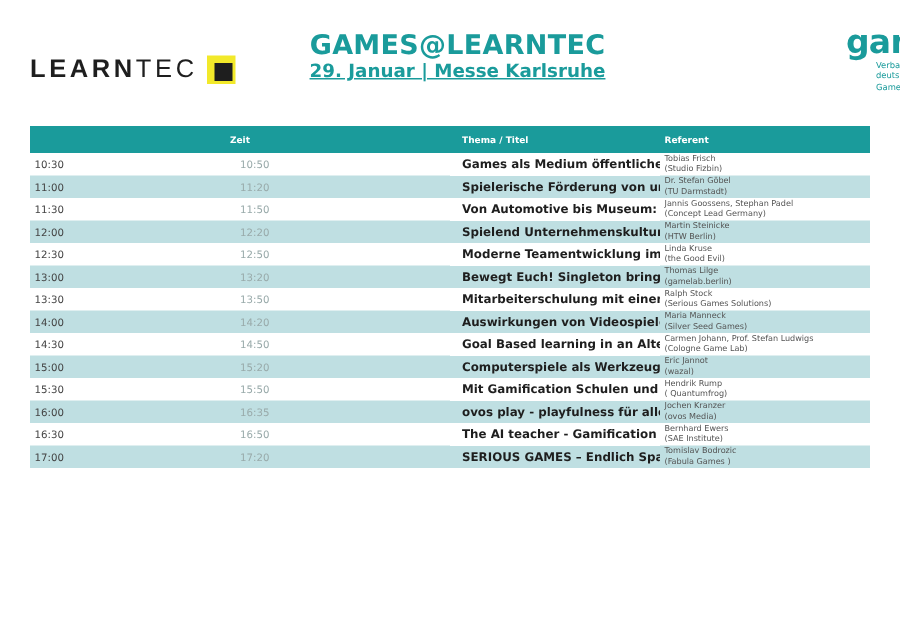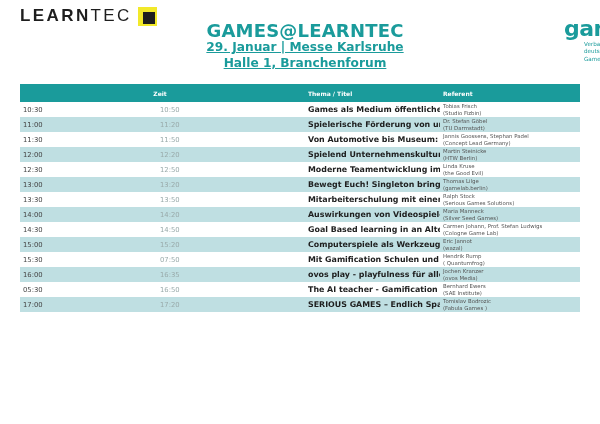--- a/index.html
+++ b/index.html
@@ -1,19 +1,19 @@
 <!DOCTYPE html>
 <html><head>
 <meta charset="utf-8">
 <style>
   * { box-sizing: border-box; margin: 0; padding: 0; }
   html, body { width: 600px; height: 424px; background: #ffffff; overflow: hidden; }
   body { font-family: "DejaVu Sans", sans-serif; position: relative; }
 
-  .learntec-logo { position: absolute; left: 20px; top: 6px; display: flex; align-items: center; }
+  .learntec-logo { position: absolute; left: 20px; top: 36px; display: flex; align-items: center; }
   .learntec-text { font-family: "Liberation Sans", sans-serif; font-size: 17px; letter-spacing: 2.4px; color: #1e1e1e; }
   .learntec-text b { font-weight: 700; }
   .learntec-text span.light { font-weight: 400; }
   .learntec-square { width: 19px; height: 19px; background: #f2e92a; margin-left: 6px; position: relative; }
   .learntec-square::after { content: ""; position: absolute; left: 5px; top: 5px; width: 12px; height: 12px; background: #1e1e1e; }
 
   .event-header { position: absolute; left: 180px; top: 22px; width: 250px; text-align: center; color: #1a9b9b; font-family: "DejaVu Sans", sans-serif; font-weight: 700; }
   .event-title { font-size: 18px; line-height: 17px; letter-spacing: 0.2px; }
   .event-sub { font-size: 12.2px; line-height: 16px; text-decoration: underline; }
 
@@ -37,21 +37,20 @@
 <body>
 
 <div class="learntec-logo">
   <span class="learntec-text"><b>LEARN</b><span class="light">TEC</span></span>
   <span class="learntec-square"></span>
 </div>
 
 <div class="event-header">
   <div class="event-title">GAMES@LEARNTEC</div>
   <div class="event-sub">29. Januar | Messe Karlsruhe</div>
-  <div class="event-sub">Halle 1, Branchenforum</div>
 </div>
 
 <div class="game-logo">
   <div class="game-word">game</div>
   <div class="game-tag">Verband der deutschen</div>
   <div class="game-tag">Games-Branche</div>
 </div>
 
 <table class="schedule">
   <thead>
@@ -147,38 +146,38 @@
         <td class="col-start">15:00</td>
         <td class="col-end">15:20</td>
         <td class="col-topic">Computerspiele als Werkzeuge der Kompetenzvermittlung</td>
         <td class="col-speaker">
           <div>Eric Jannot</div>
           <div>(wazal)</div>
         </td>
       </tr>
       <tr>
         <td class="col-start">15:30</td>
-        <td class="col-end">07:50</td>
+        <td class="col-end">15:50</td>
         <td class="col-topic">Mit Gamification Schulen und Unternehmen weiterbringen</td>
         <td class="col-speaker">
           <div>Hendrik Rump</div>
           <div>( Quantumfrog)</div>
         </td>
       </tr>
       <tr class="shaded">
         <td class="col-start">16:00</td>
         <td class="col-end">16:35</td>
         <td class="col-topic">ovos play - playfulness für alle!</td>
         <td class="col-speaker">
           <div>Jochen Kranzer</div>
           <div>(ovos Media)</div>
         </td>
       </tr>
       <tr>
-        <td class="col-start">05:30</td>
+        <td class="col-start">16:30</td>
         <td class="col-end">16:50</td>
         <td class="col-topic">The AI teacher - Gamification based learning</td>
         <td class="col-speaker">
           <div>Bernhard Ewers</div>
           <div>(SAE Institute)</div>
         </td>
       </tr>
       <tr class="shaded">
         <td class="col-start">17:00</td>
         <td class="col-end">17:20</td>

